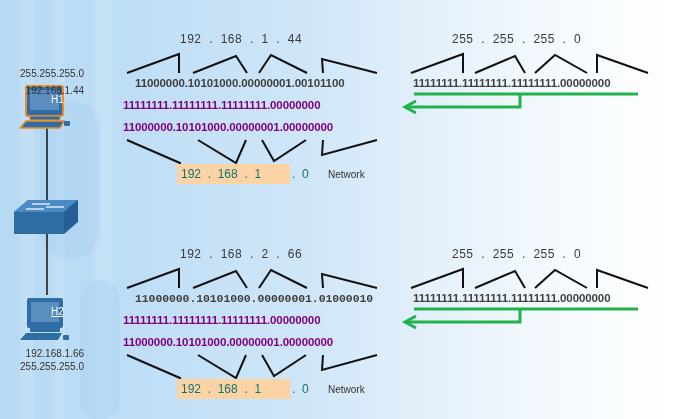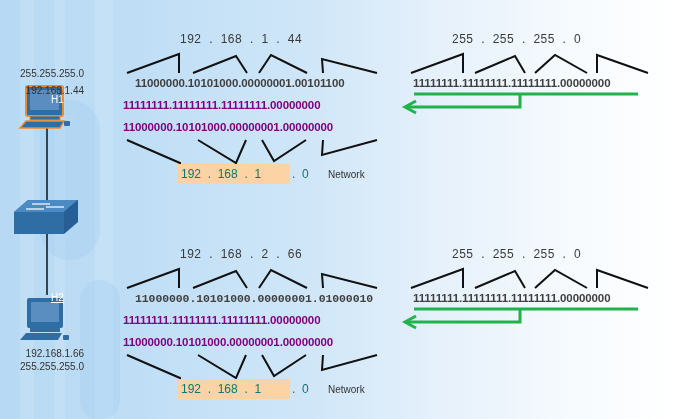--- a/index.html
+++ b/index.html
@@ -102,21 +102,21 @@
   <g stroke="#22b24c" stroke-width="3" fill="none">
     <line x1="414" y1="309" x2="638" y2="309"></line>
     <polyline points="520,309 520,322 406,322"></polyline>
     <polyline points="416,316 405,322 416,328"></polyline>
   </g>
 </svg>
 
 <div class="host-label" style="left:8px;top:55px;width:76px;margin-top:30px;">192.168.1.44</div>
 <div class="host-label" style="left:2px;top:68px;width:82px;">255.255.255.0</div>
 <div class="abs" style="left:39px;top:94px;font-size:10px;color:#fff;">H1</div>
-<div class="abs" style="left:39px;top:292px;font-size:10px;color:#fff;text-decoration:underline;">H2</div>
+<div class="abs" style="left:39px;top:306px;font-size:10px;color:#fff;text-decoration:underline;">H2</div>
 <div class="host-label" style="left:8px;top:348px;width:76px;">192.168.1.66</div>
 <div class="host-label" style="left:2px;top:361px;width:82px;">255.255.255.0</div>
 
 <div class="dec-row" style="left:180px;top:32px;">192  .  168  .  1  .  44</div>
 <div class="bin gray" style="left:123px;top:77px;">11000000.10101000.00000001.00101100</div>
 <div class="bin purple" style="left:123px;top:99px;">11111111.11111111.11111111.00000000</div>
 <div class="bin purple" style="left:123px;top:121px;">11000000.10101000.00000001.00000000</div>
 <div class="net-box" style="left:177px;top:164px;width:113px;"></div>
 <div class="net-text" style="left:181px;top:167px;">192  .  168  .  1 </div>
 <div class="net-text" style="left:292px;top:167px;">.  0</div>

